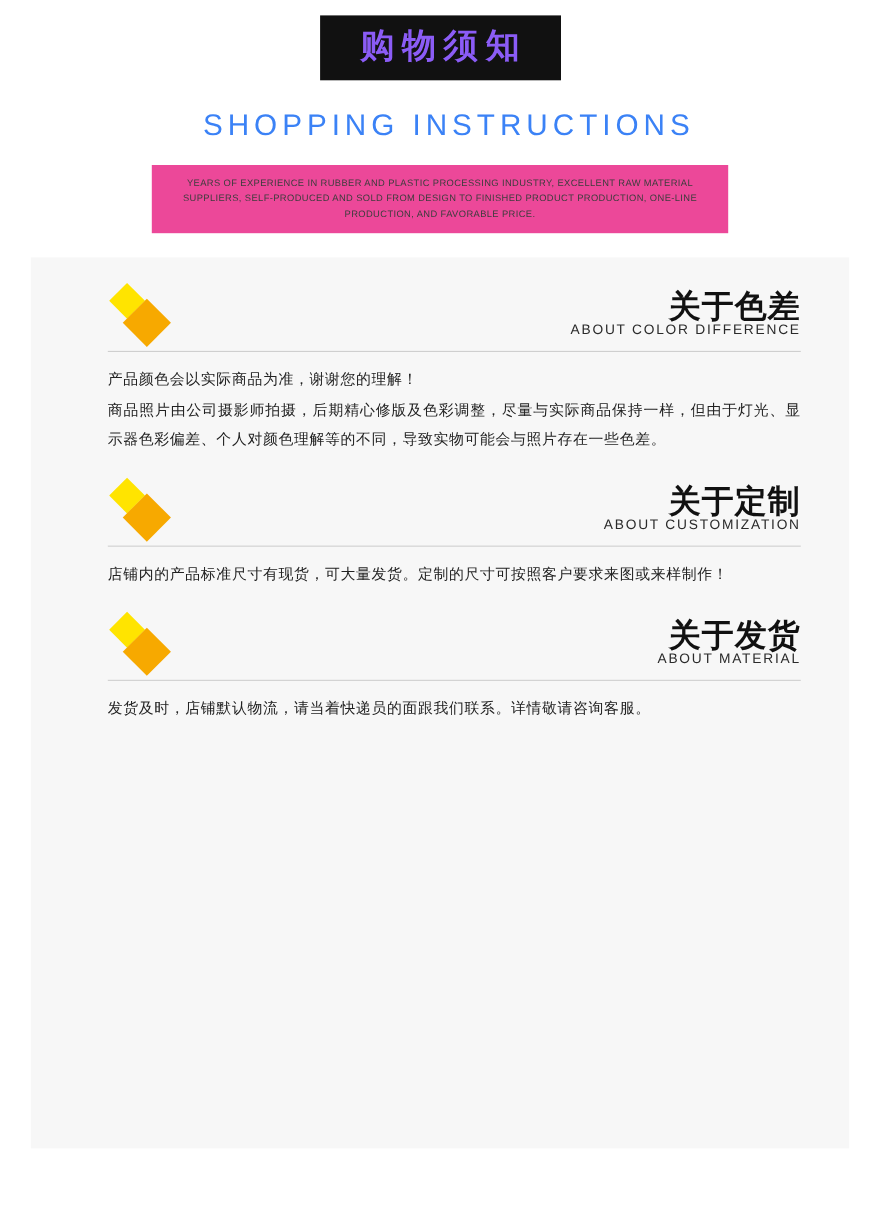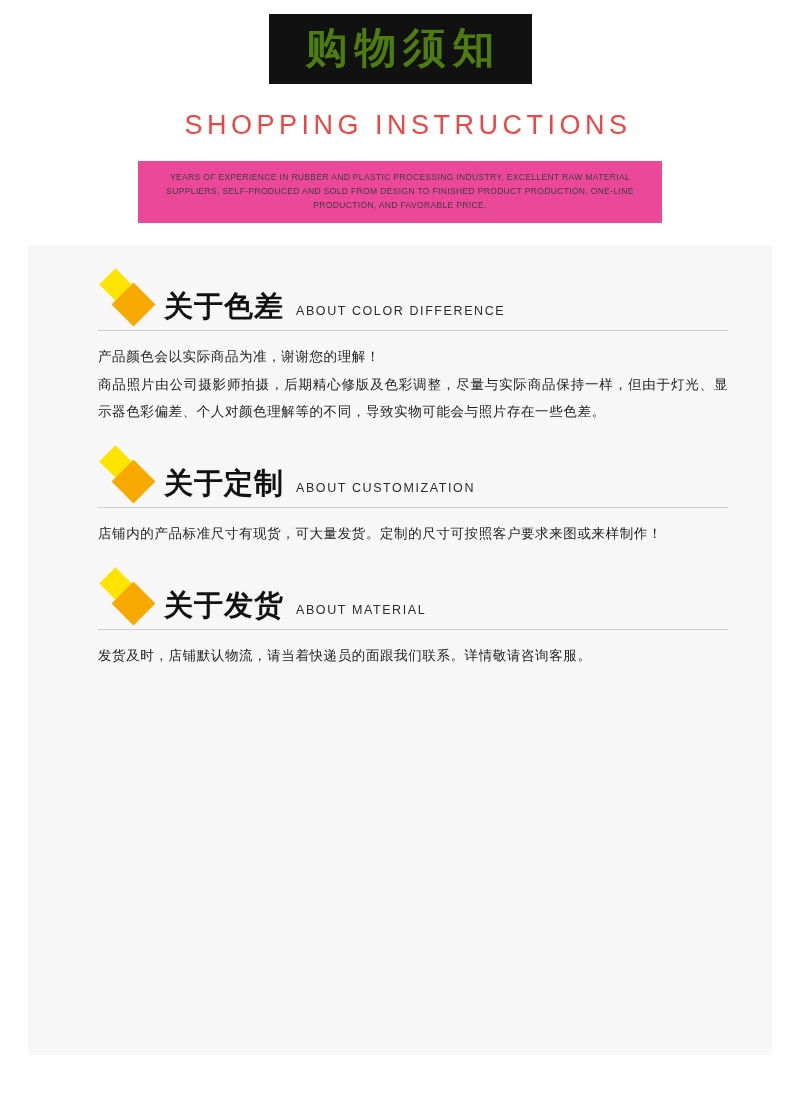--- a/index.html
+++ b/index.html
@@ -22,34 +22,34 @@
   }
 
   
   .header {
     padding-top: 14px;
     text-align: center;
   }
   .title-badge {
     display: inline-block;
     background: #111111;
-    color: #4d7c0f;
+    color: #8b5cf6;
     font-family: "DejaVu Sans", sans-serif;
     font-weight: bold;
-    font-size: 42px;
+    font-size: 31px;
     letter-spacing: 7px;
     padding: 13px 30px 15px 37px;
     line-height: 1;
     text-align: center;
   }
   .subtitle {
     margin-top: 26px;
     font-size: 27px;
     letter-spacing: 4.5px;
-    color: #ef4444;
+    color: #3b82f6;
     font-family: "Liberation Sans", sans-serif;
     font-weight: 400;
     padding-left: 16px;
   }
   .desc-band {
     margin: 20px auto 0 auto;
     width: 524px;
     background: #ec4899;
     padding: 9px 8px 11px 8px;
     box-sizing: border-box;
@@ -80,20 +80,21 @@
     margin-bottom: 26px;
   }
   .section:last-child { margin-bottom: 0; }
 
   .head-row {
     position: relative;
     display: flex;
     align-items: flex-end;
     height: 46px;
     padding-left: 66px;
+    flex-direction: column;
   }
   
   .diamond-wrap {
     position: absolute;
     left: 0;
     top: -4px;
     width: 62px;
     height: 58px;
   }
   .diamond {

